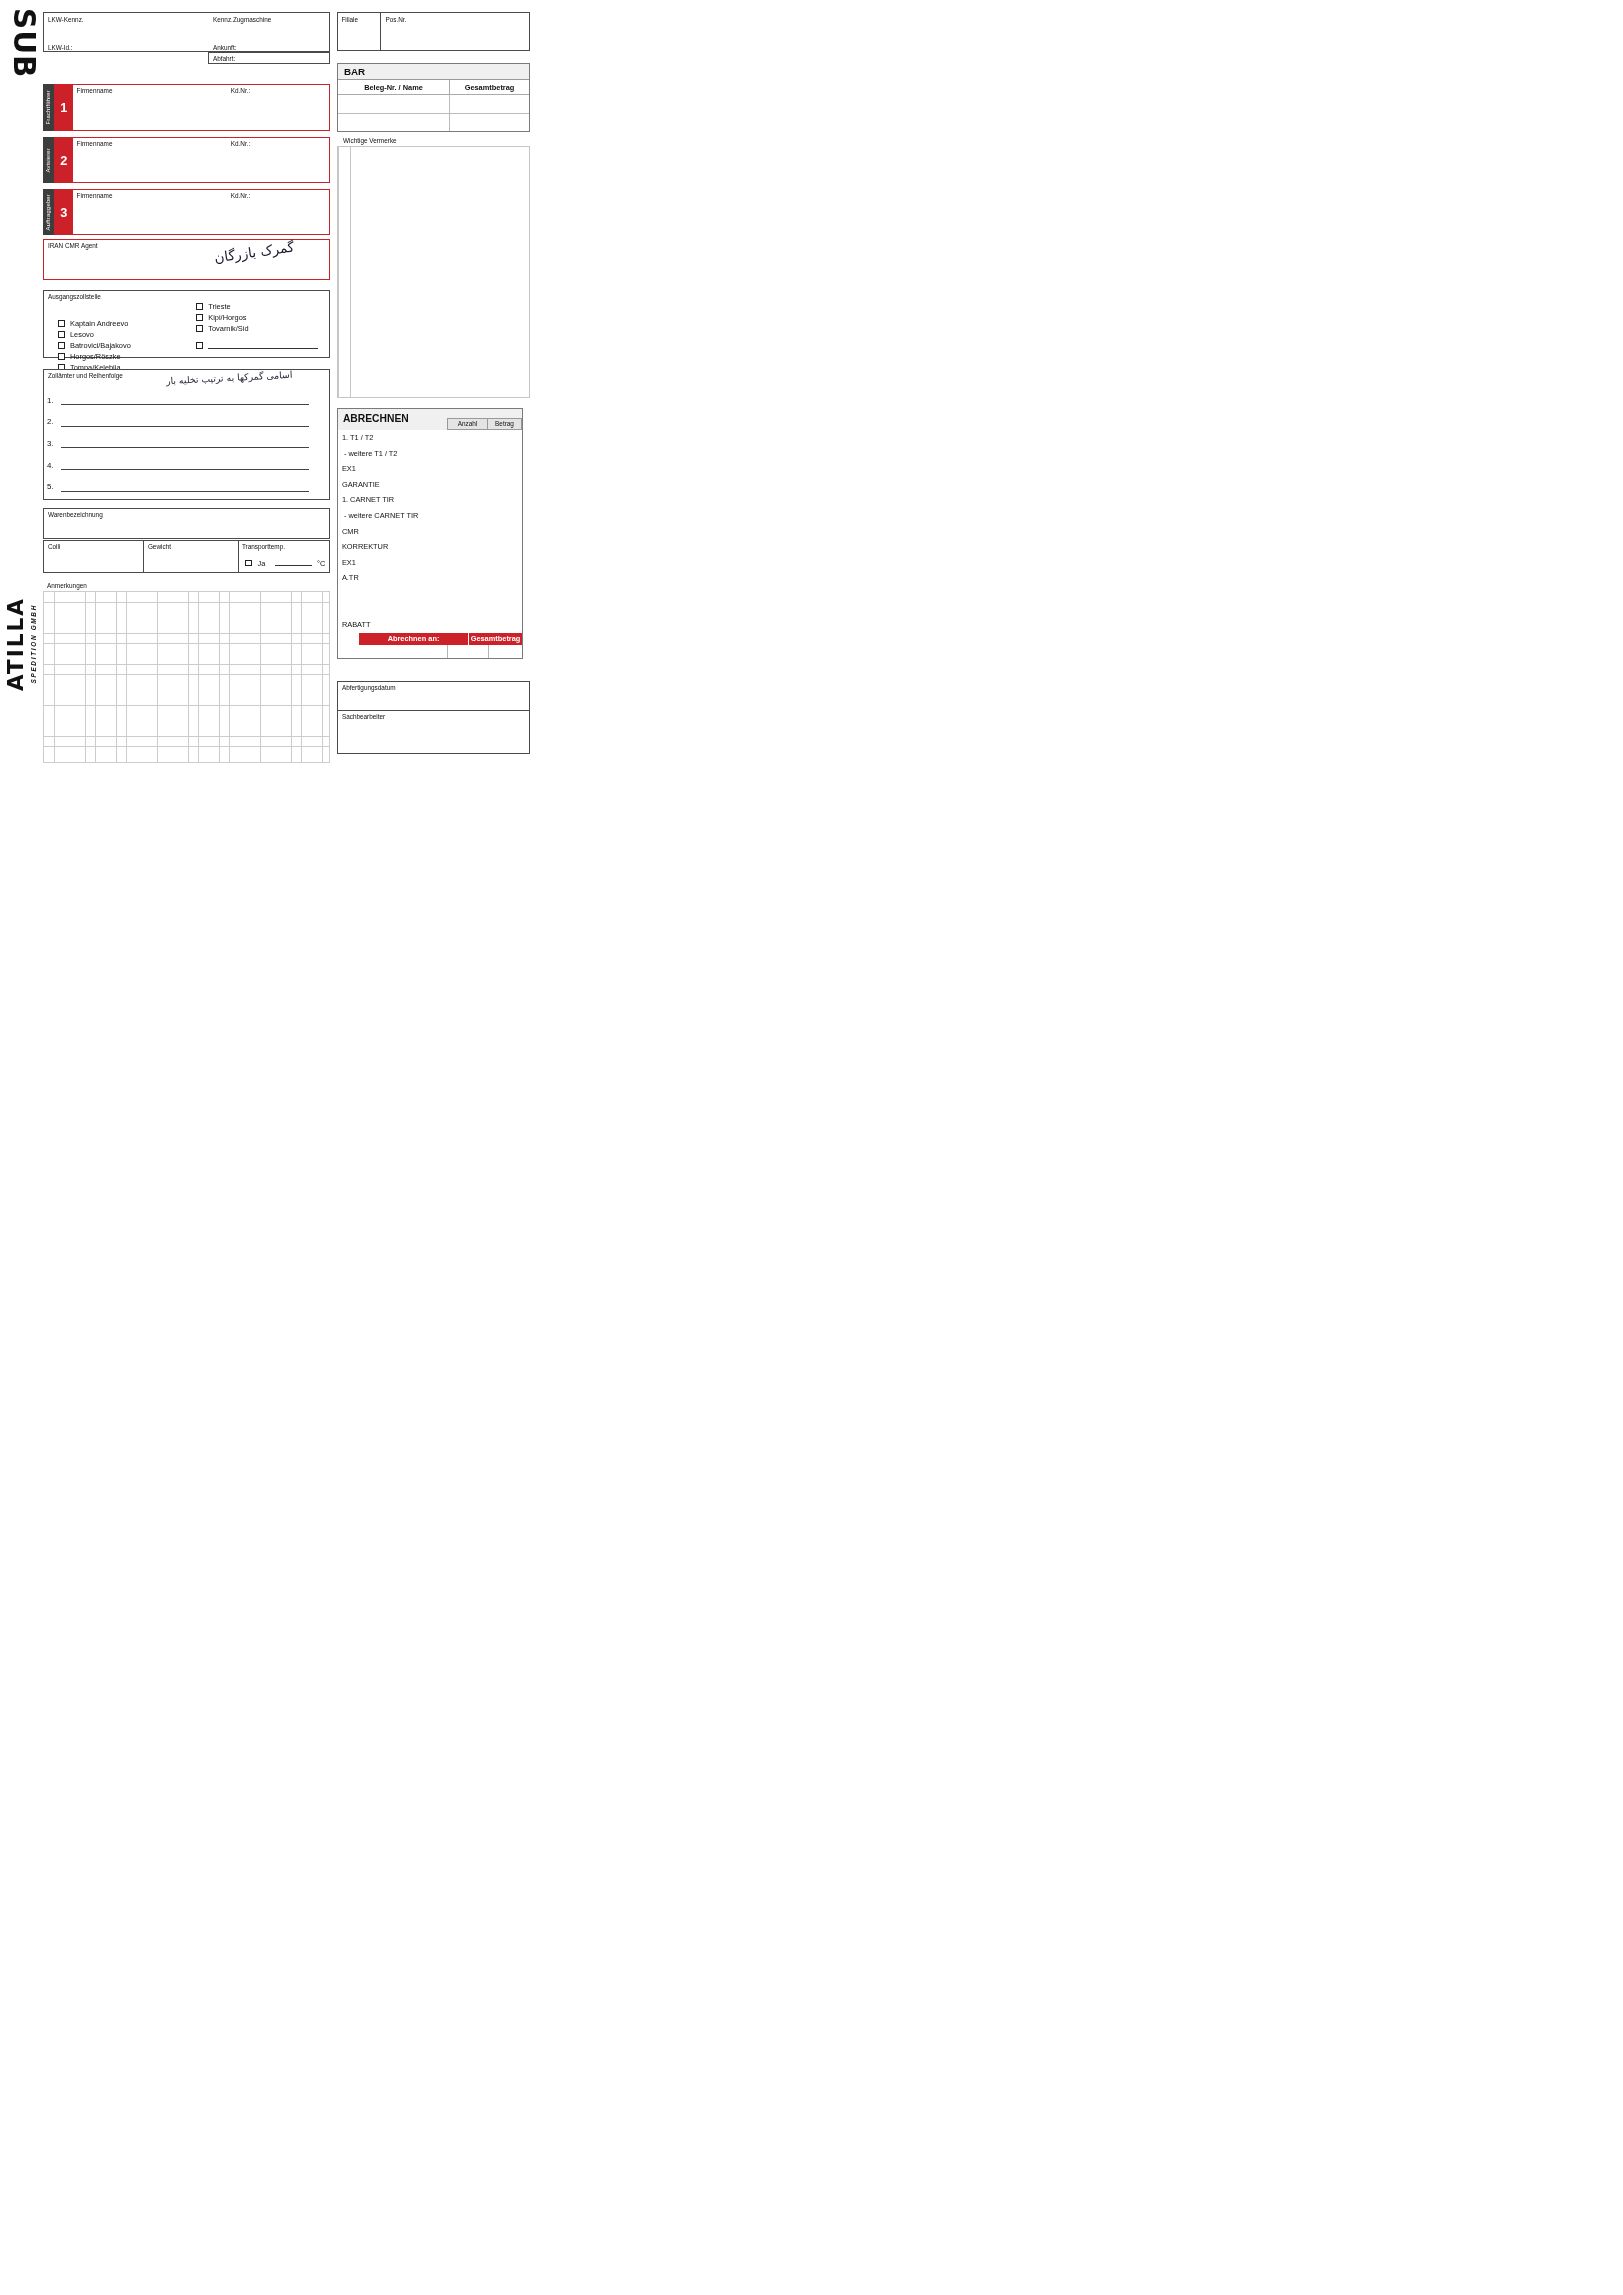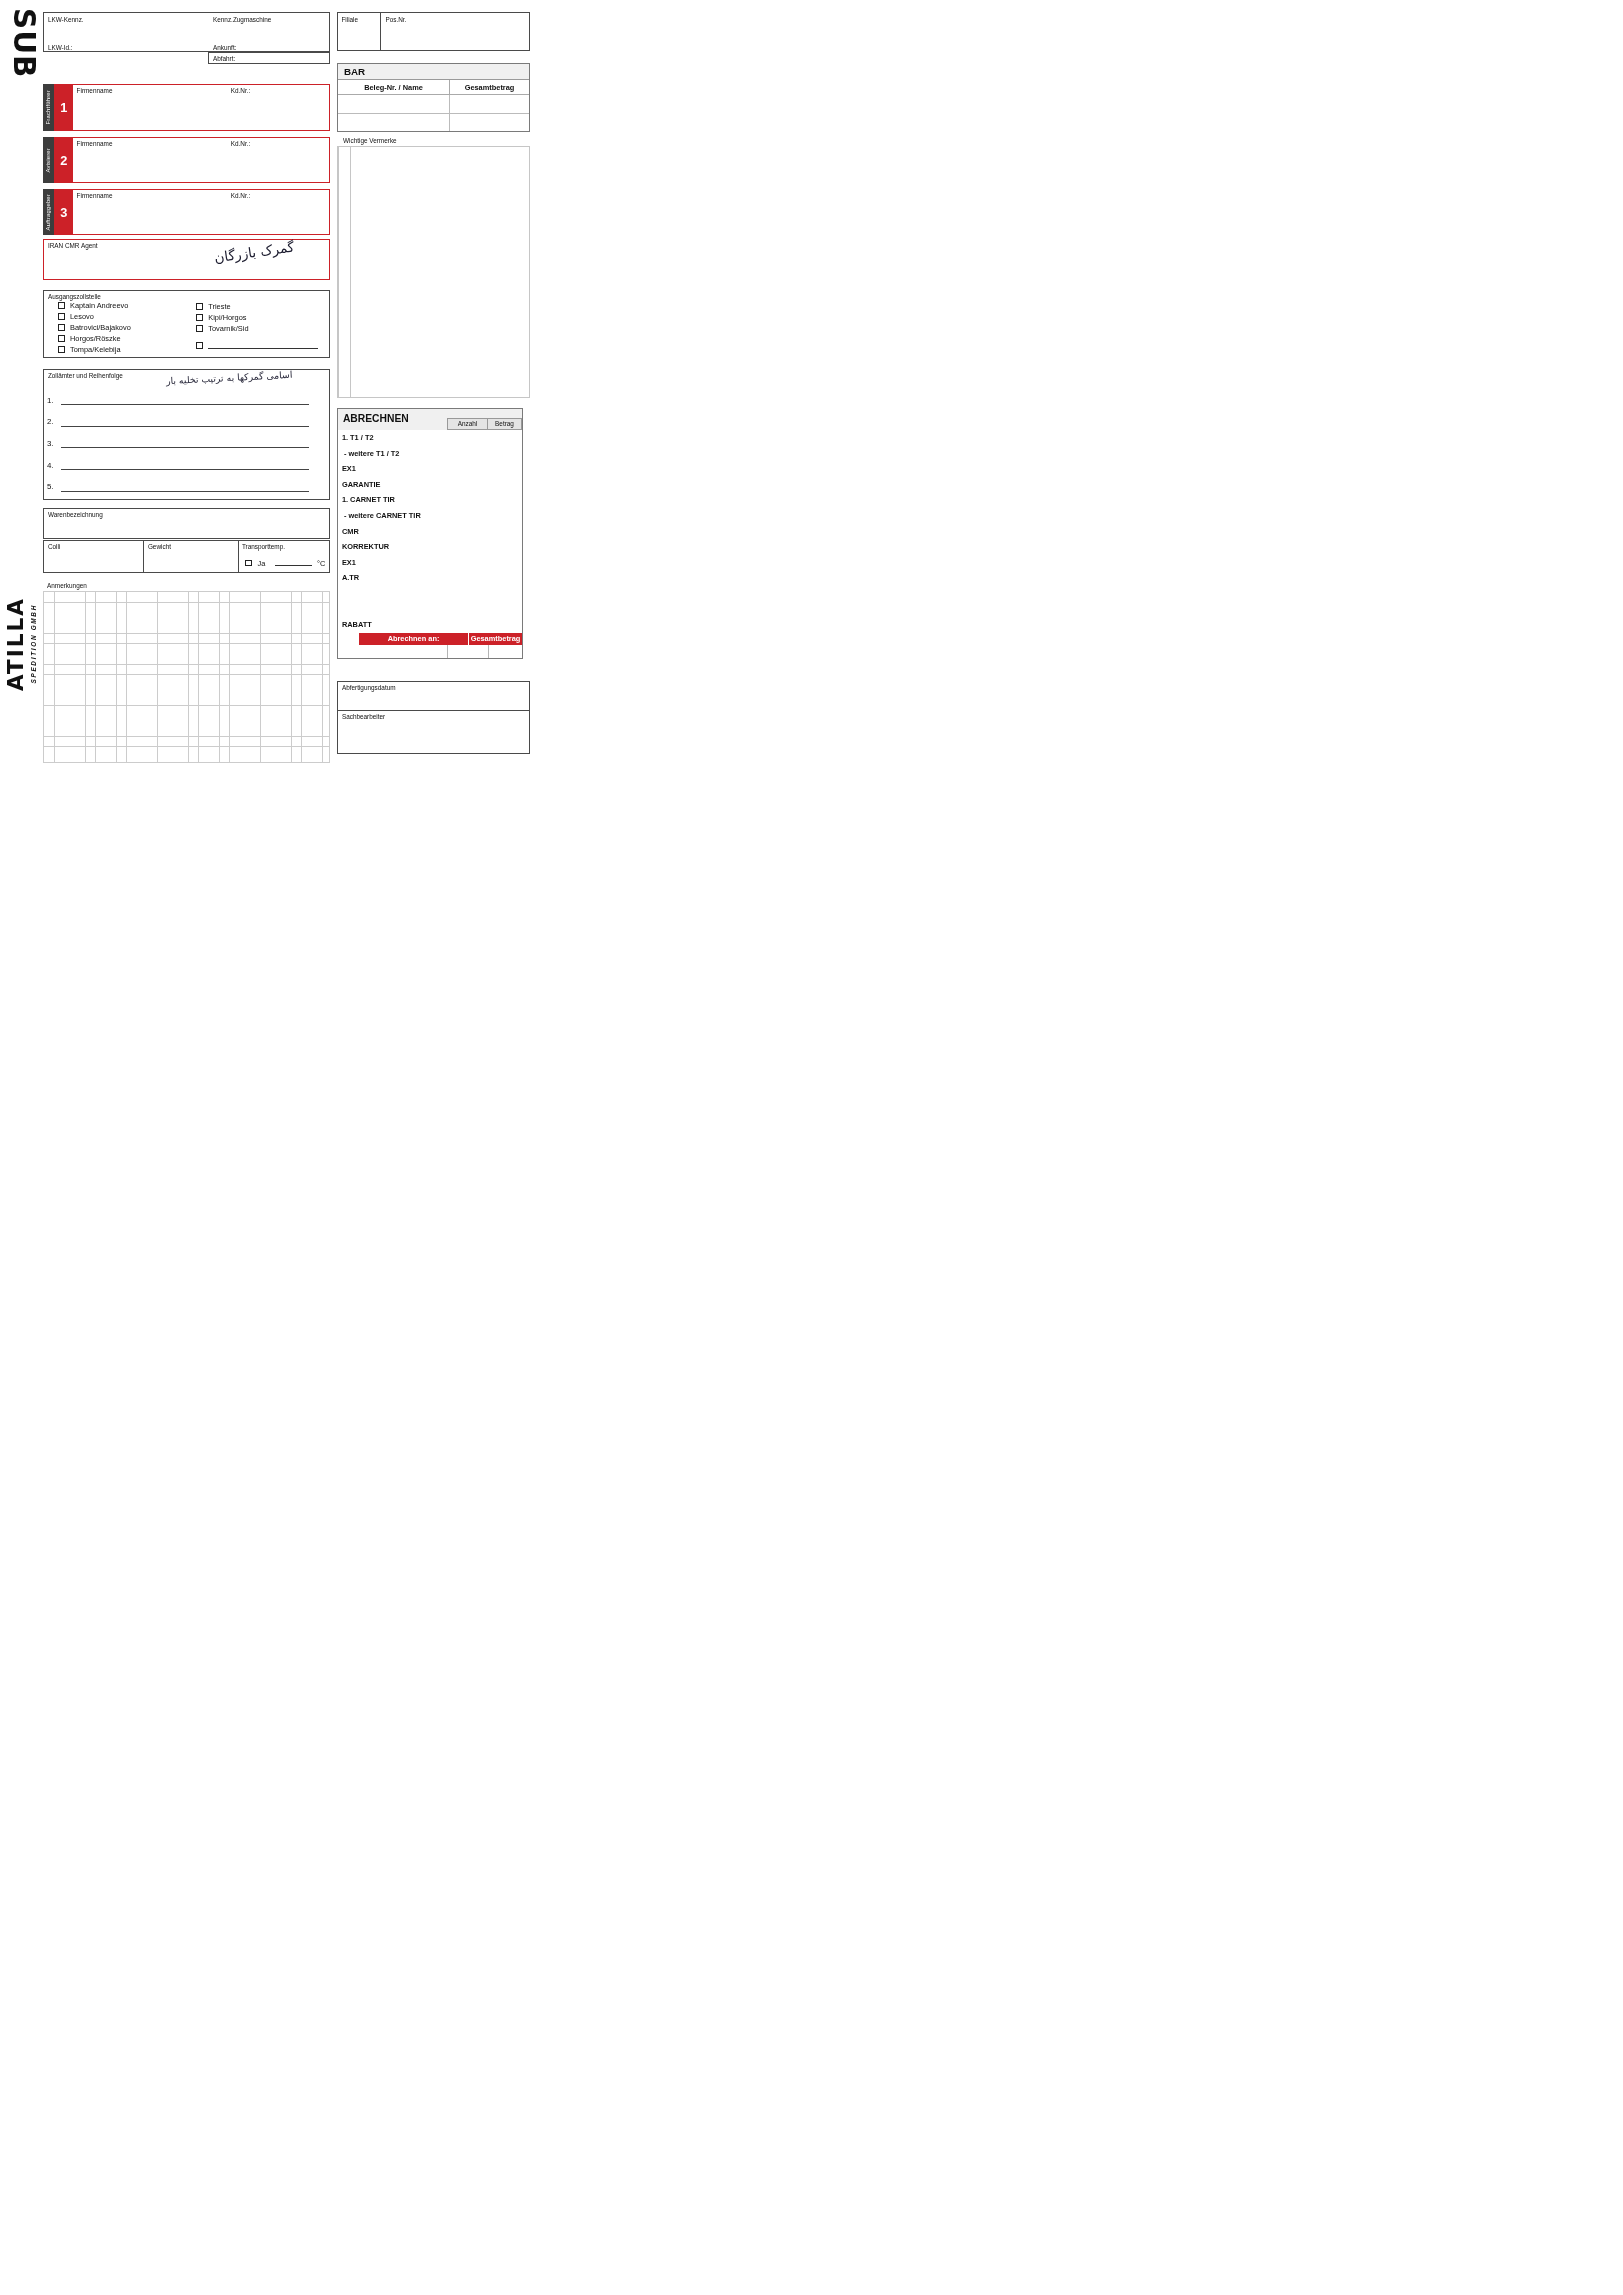--- a/index.html
+++ b/index.html
@@ -83,21 +83,21 @@
 
   
   .ab{left:337px;top:408px;width:186px;height:251px;border:1.5px solid var(--frame);background:#fff;position:absolute;}
   .ab-head{position:absolute;left:0;top:0;right:0;height:20.6px;background:#f0f0f0;}
   .ab-title{position:absolute;left:4.9px;top:3.9px;font-size:10.3px;font-weight:700;}
   .ab-hc{position:absolute;left:109px;right:0;top:9.3px;height:11.3px;display:flex;font-size:6.4px;}
   .ab-hc div{background:#e4e4e4;border:0.5px solid #999;display:flex;align-items:center;justify-content:center;}
   .ab-hc .h1{width:41px;}
   .ab-hc .h2{flex:1;border-left:none;}
   .ab-rows{position:absolute;left:0;top:20.6px;right:0;height:203px;display:flex;flex-direction:column;}
-  .ab-row{flex:1;position:relative;display:flex;align-items:center;font-weight:bold;}
+  .ab-row{flex:1;position:relative;display:flex;align-items:center;}
   .ab-label{padding-left:3.9px;font-size:7.4px;white-space:pre;}
   .ab-cells{position:absolute;left:109px;top:0;right:0;bottom:0;display:flex;}
   .ab-cells .c1{width:41px;}
   .ab-cells .c2{flex:1;}
   .ab-red{position:absolute;left:0;top:224px;right:0;height:11.8px;display:flex;gap:1px;padding-left:21px;}
   .ab-red div{background:var(--red);color:#fff;font-weight:700;font-size:7.4px;display:flex;align-items:center;justify-content:center;}
   .ab-red .r1{width:109px;}
   .ab-red .r2{flex:1;}
   .ab-tail{position:absolute;left:109px;top:236px;right:0;bottom:0;display:flex;}
   .ab-tail div{border-left:0.5px solid #b5b5b5;}
@@ -187,21 +187,21 @@
     </div>
   </div>
 
   <div class="iran">
     <span class="abs lbl" style="left:3.9px;top:2px;">IRAN CMR Agent</span>
     <span class="hand hand1">گمرک بازرگان</span>
   </div>
 
   <div class="abs box" style="left:43px;top:290px;width:287px;height:68px;">
     <span class="abs lbl" style="left:3.9px;top:2px;">Ausgangszollstelle</span>
-    <div class="cb-col" style="left:13.7px;top:11px;">
+    <div class="cb-col" style="left:13.7px;top:29px;">
       <div class="cb-row">
         <span class="cb"></span>
         <span>Kaptain Andreevo</span>
       </div>
       <div class="cb-row">
         <span class="cb"></span>
         <span>Lesovo</span>
       </div>
       <div class="cb-row">
         <span class="cb"></span>

